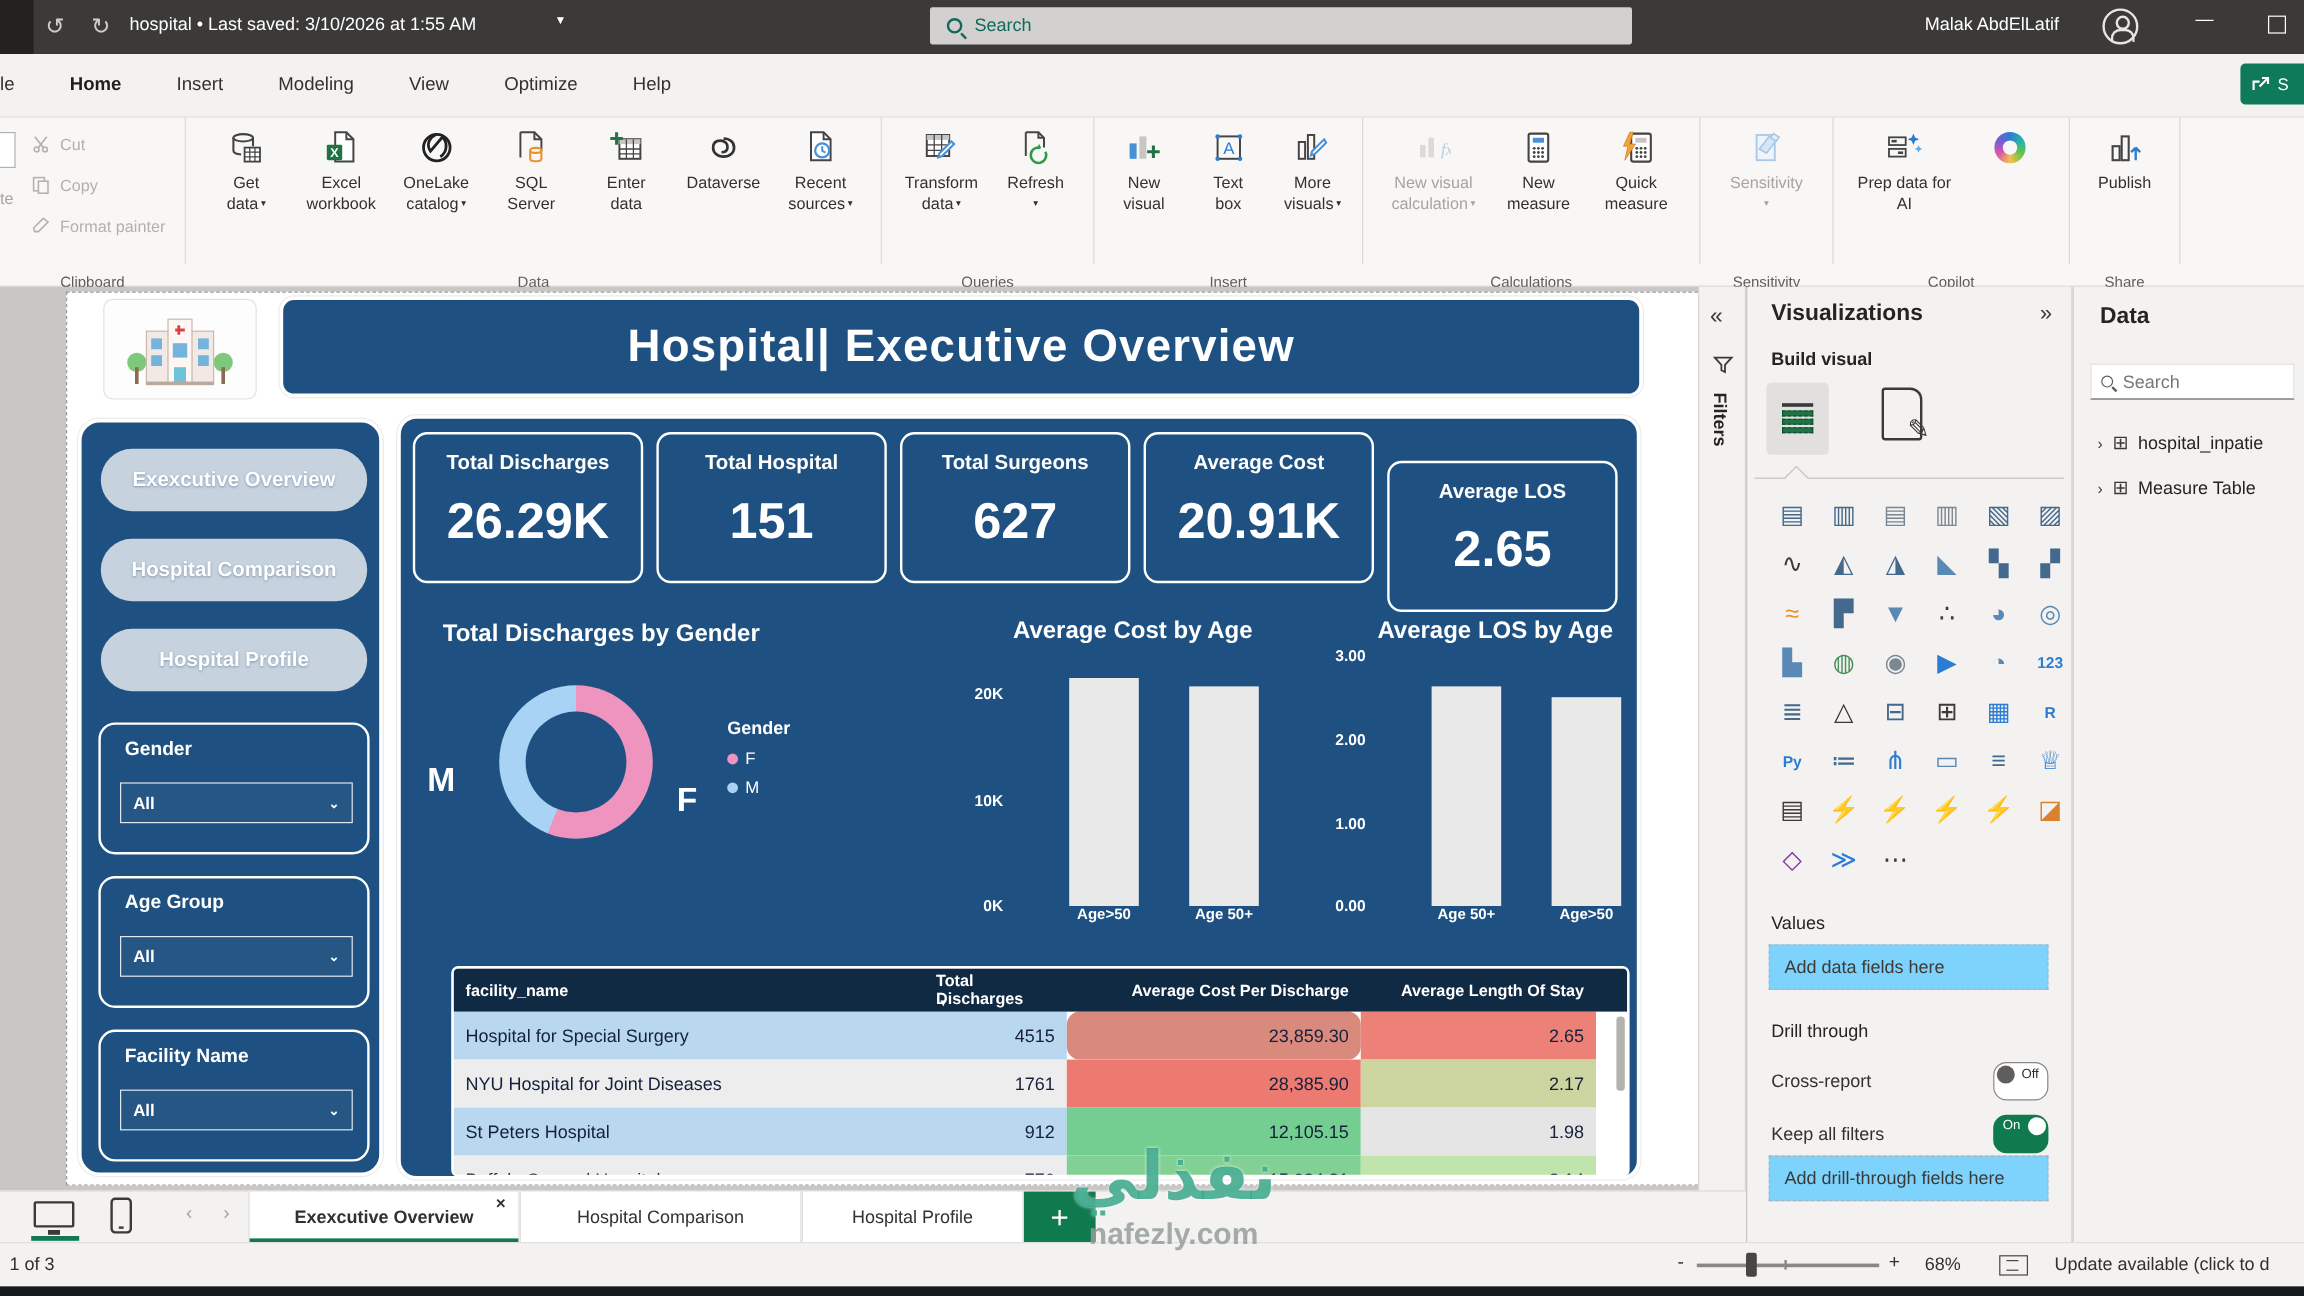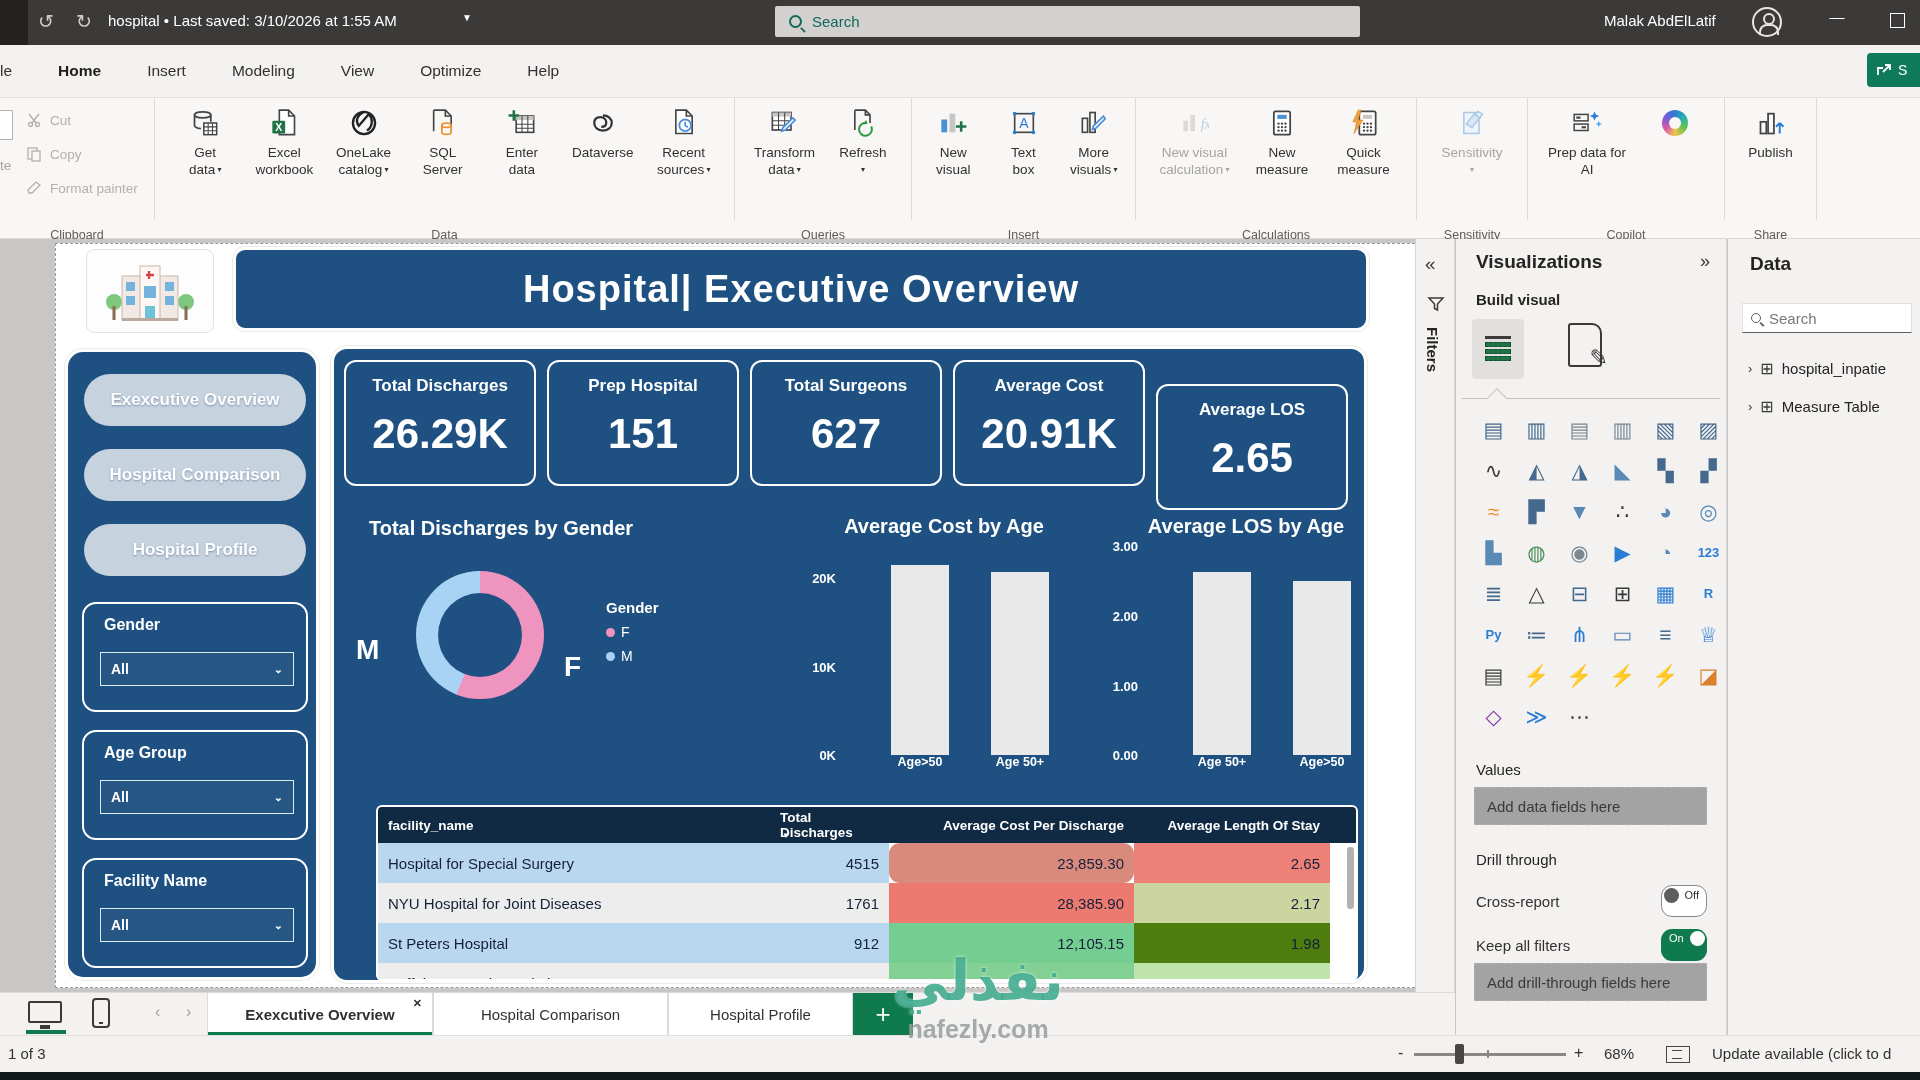--- a/index.html
+++ b/index.html
@@ -111,21 +111,21 @@
   #mode-slicer .bar-top { height:3px; background:#3b3a39; margin-bottom:3px; }
   #mode-slicer .grn { height:5px; background:#217346; border:1px dashed #0f5132; margin-bottom:2px; }
   #mode-format { position:absolute; left:112px; top:84px; width:34px; height:44px; border:2px solid #3b3a39; border-radius:3px 10px 3px 3px; }
   #mode-format::after { content:"✎"; position:absolute; right:-8px; bottom:-6px; font-size:22px; color:#3b3a39; }
   #viz-sep { position:absolute; left:6px; top:159px; width:258px; border-top:1px solid #c4c2c0; }
   #viz-notch { position:absolute; left:34px; top:152px; width:14px; height:14px; background:#f3f2f1; border-left:1px solid #c4c2c0; border-top:1px solid #c4c2c0; transform:rotate(45deg); }
   #viz-grid { position:absolute; left:16px; top:170px; width:260px; display:flex; flex-wrap:wrap; }
   .vico { width:43px; height:41px; display:flex; align-items:center; justify-content:center; font-size:21px; }
   .vico.txt { font-size:13px; font-weight:bold; }
   #values-label { position:absolute; left:20px; top:522px; font-size:15px; color:#252423; }
-  .dashbox { position:absolute; left:18px; width:233px; height:38px; background:#a3a3a3; border:1px dashed #b3b0ad; display:flex; align-items:center; padding-left:12px; font-size:15px; color:#3b3a39; }
+  .dashbox { position:absolute; left:18px; width:233px; height:38px; background:#7dd3fc; border:1px dashed #b3b0ad; display:flex; align-items:center; padding-left:12px; font-size:15px; color:#3b3a39; }
   #drill-label { position:absolute; left:20px; top:612px; font-size:15px; color:#252423; }
   .drillrow { position:absolute; left:20px; width:231px; display:flex; justify-content:space-between; align-items:center; font-size:15px; color:#323130; }
   .toggle { width:46px; height:32px; border-radius:11px; position:relative; font-size:11px; }
   .toggle.off { border:1px solid #8a8886; background:#fff; color:#323130; }
   .toggle.off .knob { position:absolute; left:2px; top:2px; width:15px; height:15px; border-radius:50%; background:#605e5c; }
   .toggle.off .tlabel { position:absolute; right:7px; top:3px; }
   .toggle.on { background:#0e7a4e; color:#fff; }
   .toggle.on .knob { position:absolute; right:2px; top:2px; width:15px; height:15px; border-radius:50%; background:#fff; }
   .toggle.on .tlabel { position:absolute; left:8px; top:3px; }
 
@@ -627,36 +627,36 @@
           <div class="t-row">
             <div class="t-cell c0" style="background: rgb(236, 237, 236);">NYU Hospital for Joint Diseases</div>
             <div class="t-cell c1" style="background: rgb(236, 237, 236);">1761</div>
             <div class="t-cell c2" style="background: rgb(236, 122, 113);">28,385.90</div>
             <div class="t-cell c3" style="background: rgb(204, 213, 160);">2.17</div>
           </div>
           <div class="t-row">
             <div class="t-cell c0" style="background: rgb(185, 216, 240);">St Peters Hospital</div>
             <div class="t-cell c1" style="background: rgb(185, 216, 240);">912</div>
             <div class="t-cell c2" style="background: rgb(116, 206, 146);">12,105.15</div>
-            <div class="t-cell c3" style="background: #4d7c0f;">1.98</div>
+            <div class="t-cell c3" style="background: #e5e5e5;">1.98</div>
           </div>
           <div class="t-row">
             <div class="t-cell c0" style="background: rgb(236, 237, 236);">Buffalo General Hospital</div>
             <div class="t-cell c1" style="background: rgb(236, 237, 236);">776</div>
             <div class="t-cell c2" style="background: rgb(130, 208, 148);">15,034.31</div>
             <div class="t-cell c3" style="background: rgb(191, 229, 173);">2.14</div>
           </div>
           <div id="t-scroll"></div>
         </div>
     <div class="kpi" style="left: 10px;">
           <div class="klabel">Total Discharges</div>
           <div class="kvalue">26.29K</div>
         </div>
         <div class="kpi" style="left: 213px;">
-          <div class="klabel">Prep Hospital</div>
+          <div class="klabel">Total Hospital</div>
           <div class="kvalue">151</div>
         </div>
         <div class="kpi" style="left: 416px;">
           <div class="klabel">Total Surgeons</div>
           <div class="kvalue">627</div>
         </div>
         <div class="kpi" style="left: 619px;">
           <div class="klabel">Average Cost</div>
           <div class="kvalue">20.91K</div>
         </div>

